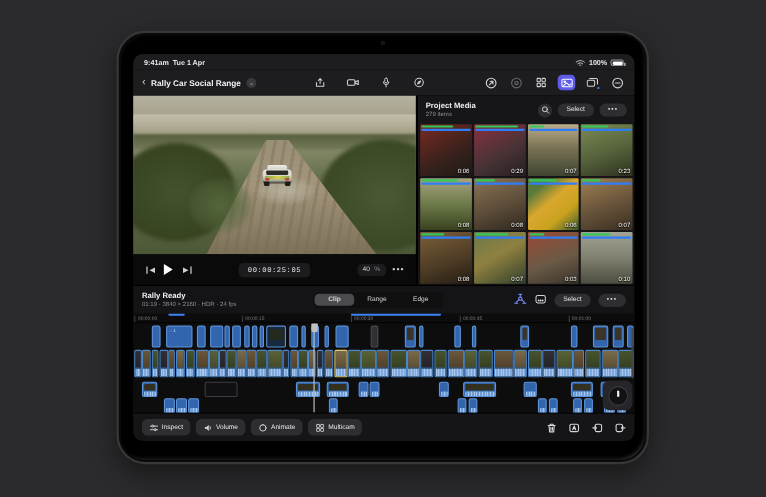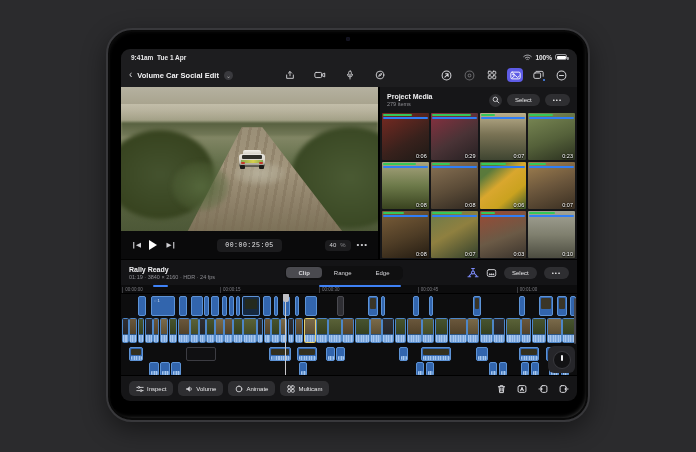--- a/index.html
+++ b/index.html
@@ -209,21 +209,21 @@
           <path d="M1 3.2 C3.8 .6 8.2 .6 11 3.2 M3 5.2 C4.8 3.6 7.2 3.6 9 5.2 M5 7 C5.6 6.5 6.4 6.5 7 7"></path>
         </svg>
         <span>100%</span>
         <span class="batt"></span>
       </div>
     </div>
 
     <div class="toolbar">
       <div class="tb-left">
         <span class="back-chev">‹</span>
-        <span class="doc-title">Volume Car Social Edit</span>
+        <span class="doc-title">Rally Car Social Range</span>
         <span class="title-chip">⌄</span>
       </div>
       <div class="tb-center">
         <span class="tbtn">
           <svg class="i" width="10" height="10" viewBox="0 0 12 12">
               <path d="M6 7V2 M4 3.8 6 1.8 8 3.8 M2 6v4h8V6"></path>
             </svg>
         </span>
         <span class="tbtn">
           <svg class="i" width="12" height="10" viewBox="0 0 14 10">

